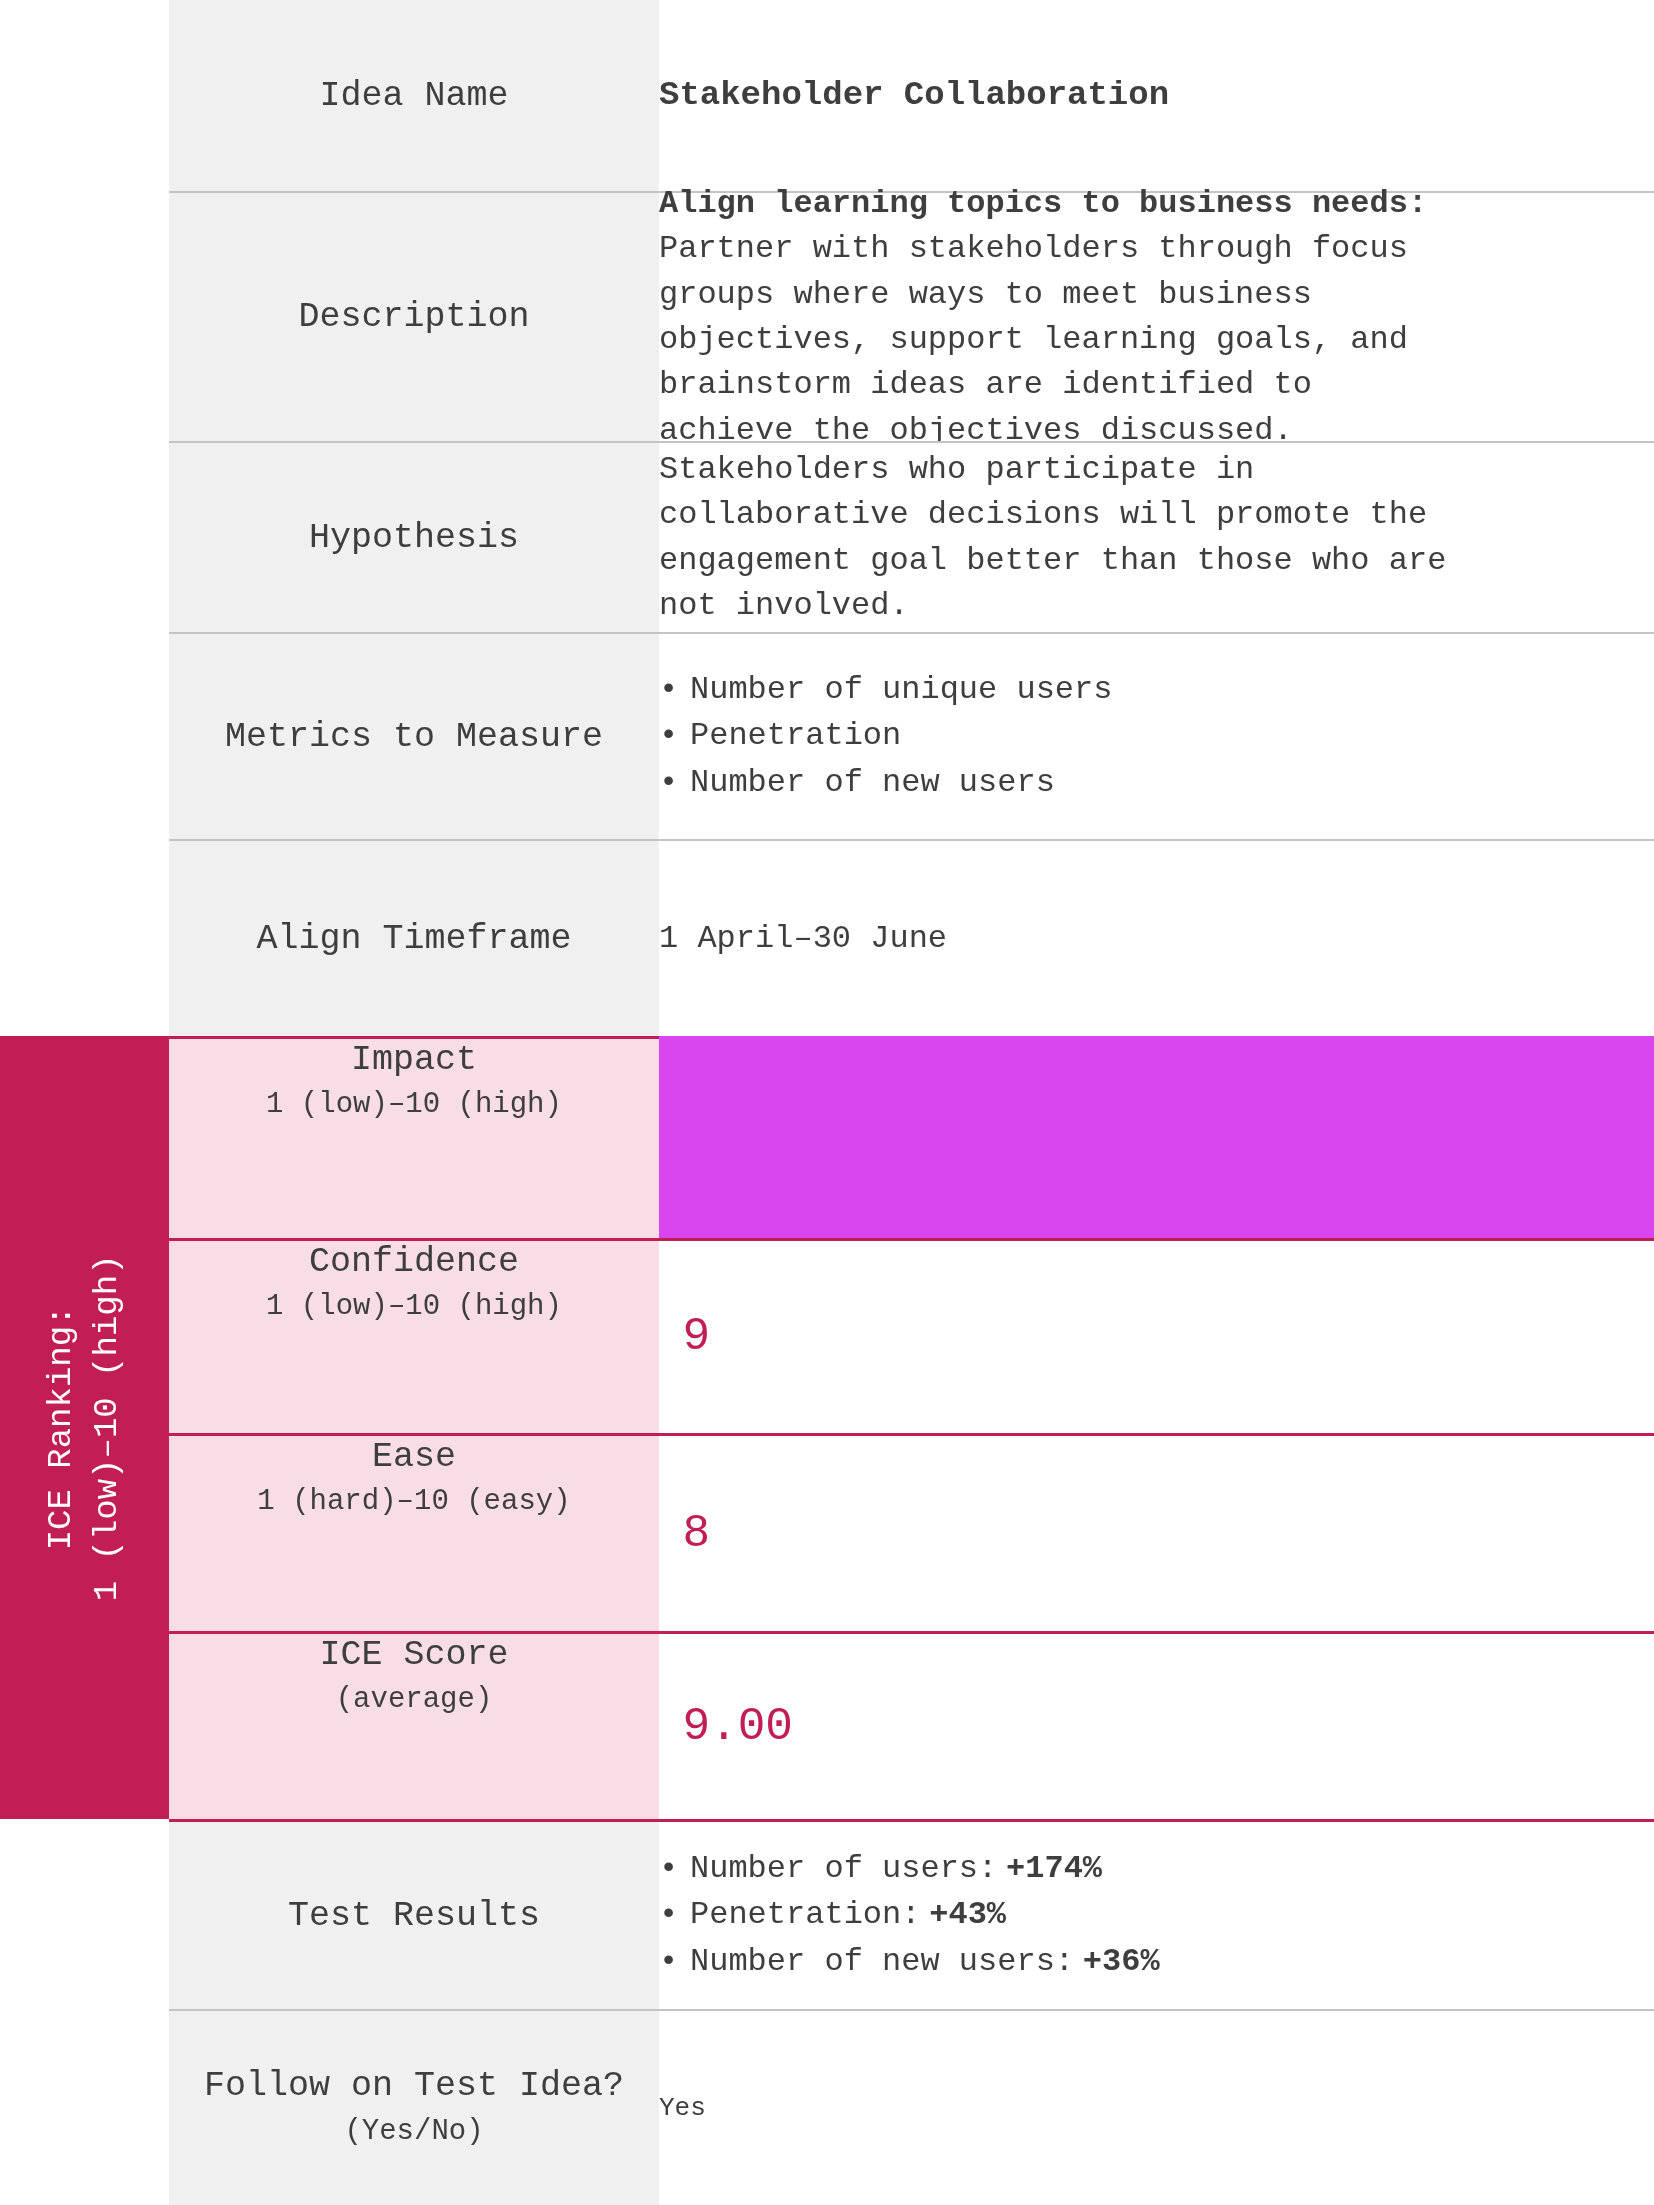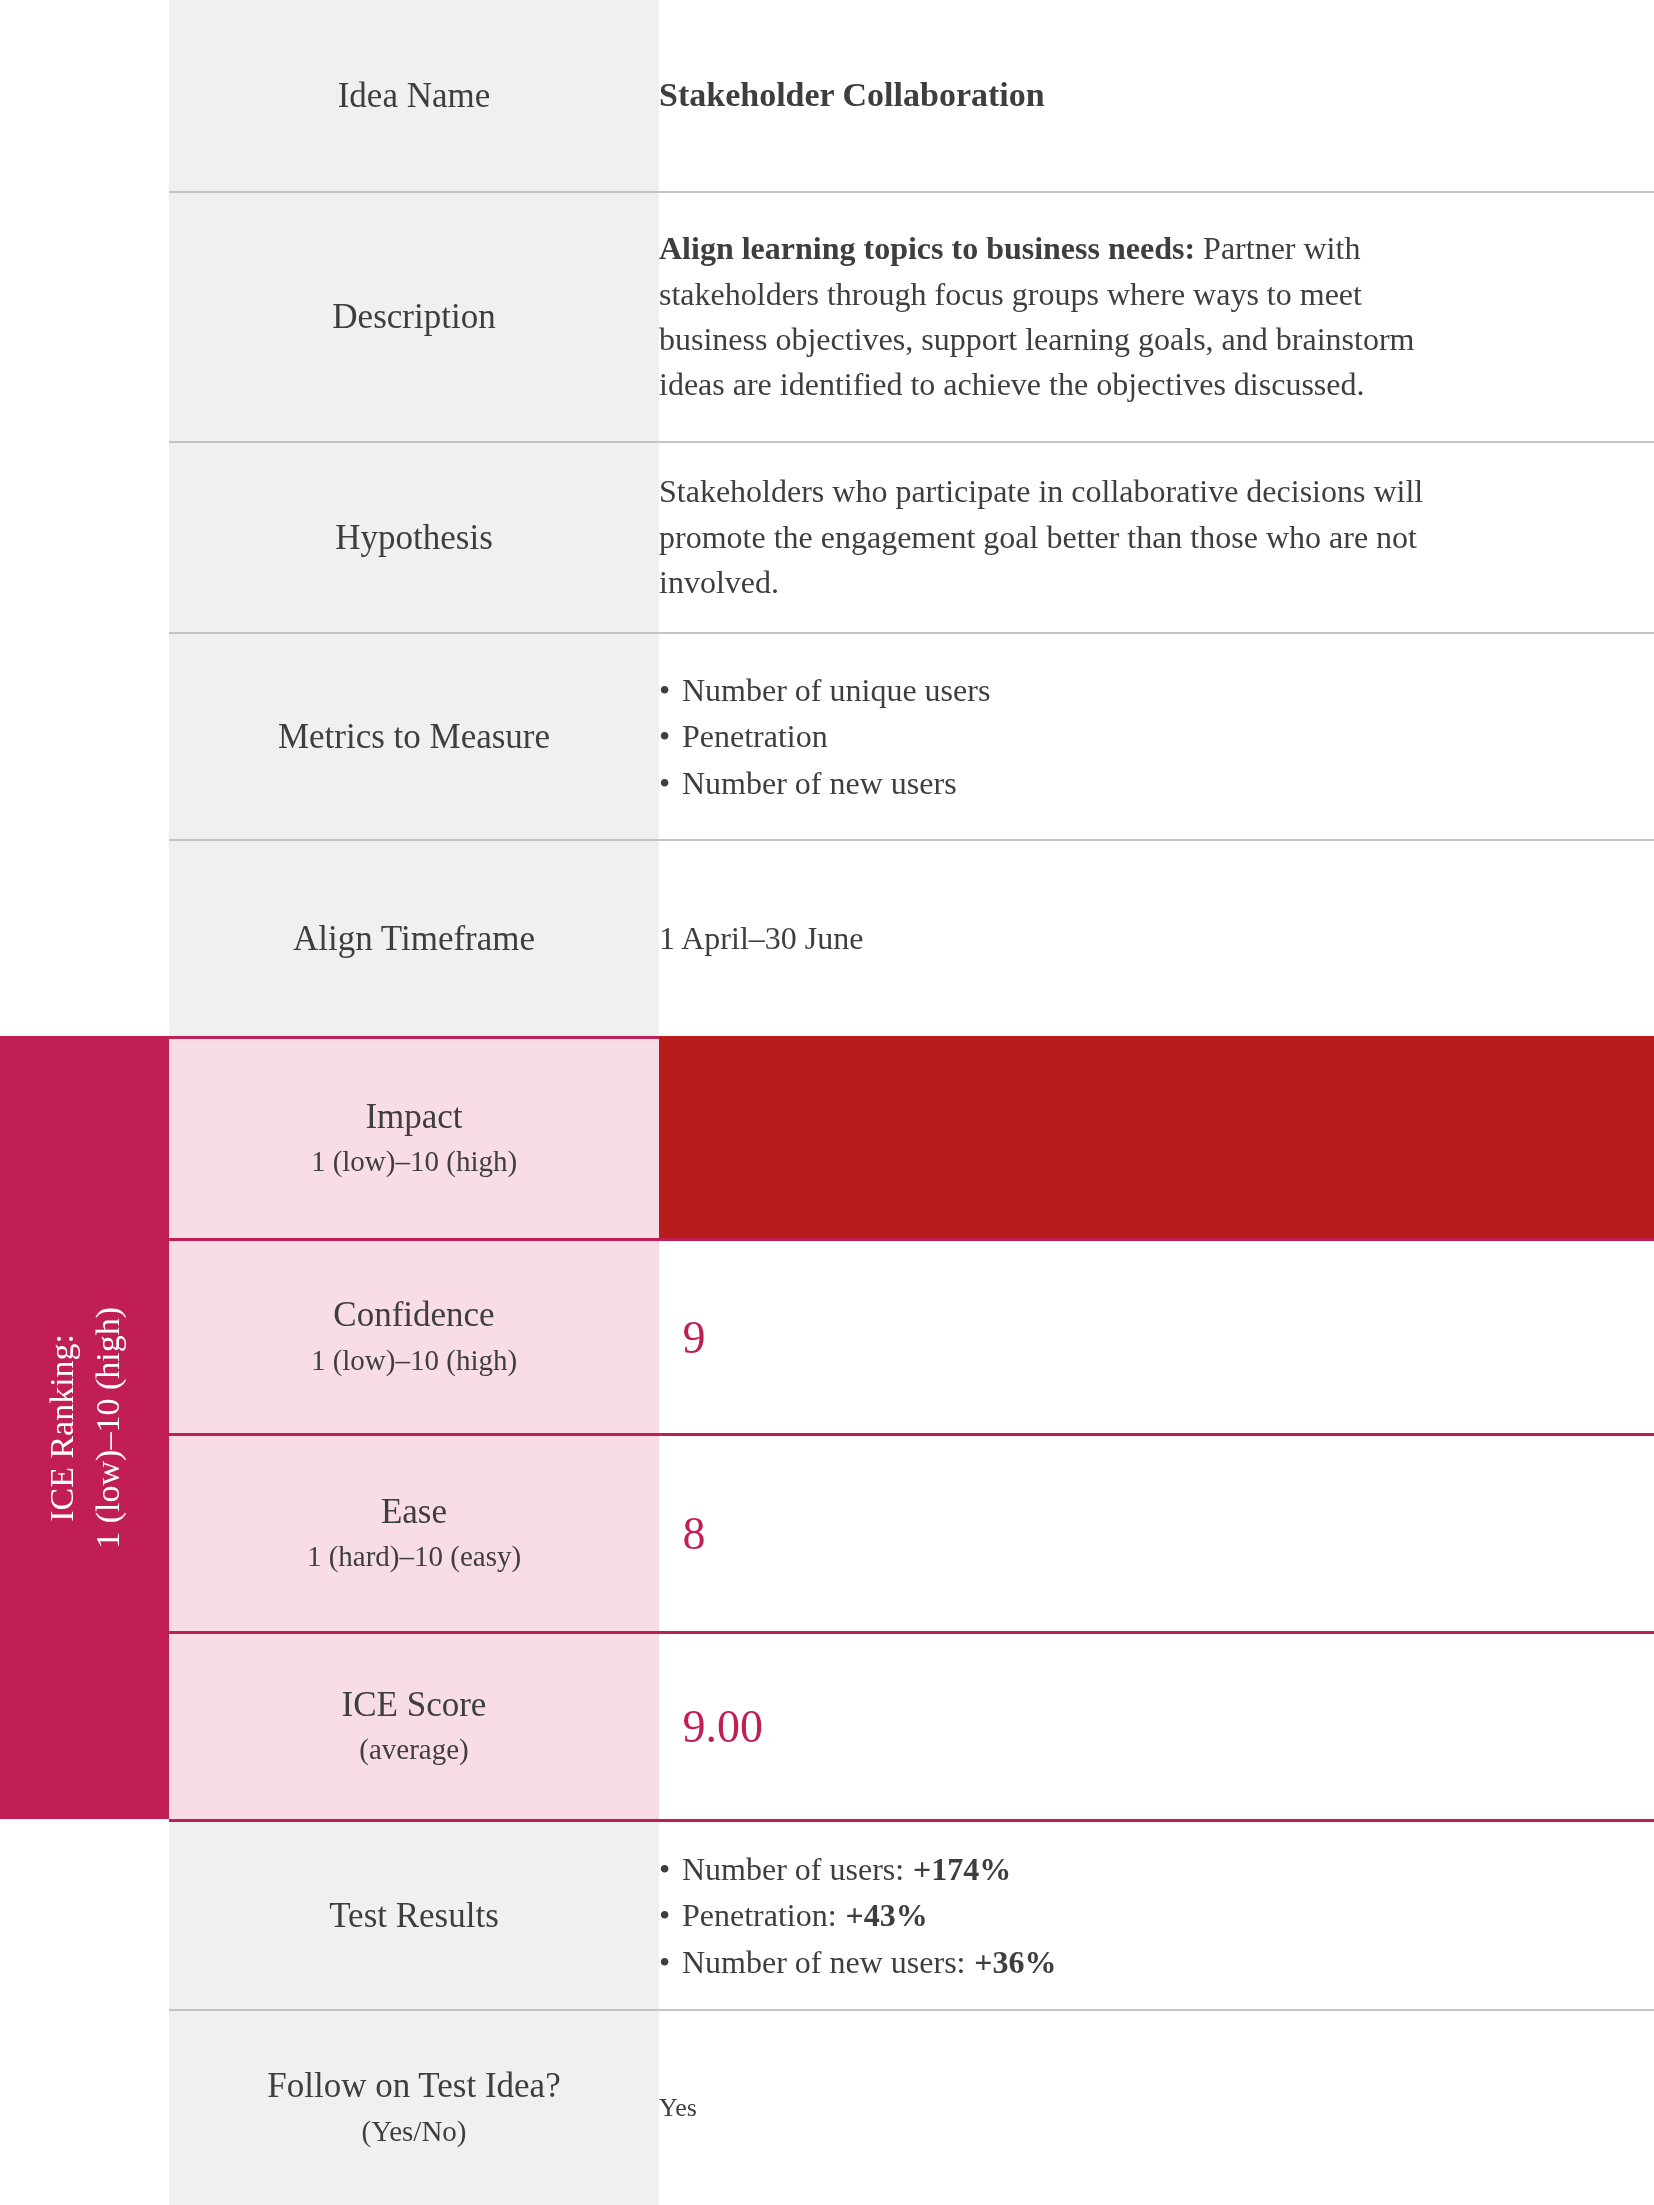--- a/index.html
+++ b/index.html
@@ -1,20 +1,20 @@
 <!DOCTYPE html>
 <html style="font-size:11.8px"><head>
 <meta charset="utf-8">
 <style>
   html,body{margin:0;padding:0;background:#ffffff;}
   .page{
     position:relative;
     width:1655px;height:2205px;
-    background:#b91c1c;
-    font-family:Liberation Serif, serif;
+    background:#d946ef;
+    font-family:Liberation Mono, monospace;
     color:#3e3e3e;
     display:grid;
     grid-template-columns:169px 490px 995px;
     grid-template-rows:191px 250px 191px 207px 197px 202px 195px 198px 188px 190px 196px;
   }
   .cell{box-sizing:border-box;}
   
   .m-top{grid-column:1;grid-row:1/6;background:#ffffff;}
   .m-bot{grid-column:1;grid-row:10/12;background:#ffffff;}
   
@@ -41,21 +41,21 @@
     background:#c21e56;
     display:flex;align-items:center;justify-content:center;
   }
   .sidebar-text{
     transform:rotate(-90deg);
     white-space:nowrap;text-align:center;
     color:#ffffff;font-size:34px;line-height:1.35;font-weight:500;
   }
   .pinklab{
     background:#f8dce6;
-    display:flex;flex-direction:column;align-items:center;justify-content:center;
+    display:flex;flex-direction:column;align-items:center;justify-content:flex-start;
     text-align:center;grid-column:2;
   }
   .val{
     background:#ffffff;grid-column:3;
     display:flex;align-items:center;
     padding-left:23.5px;
     color:#c21e56;font-size:46px;
   }
   
   .bt-gray{border-top:2.9px solid #c4c4c4;}

